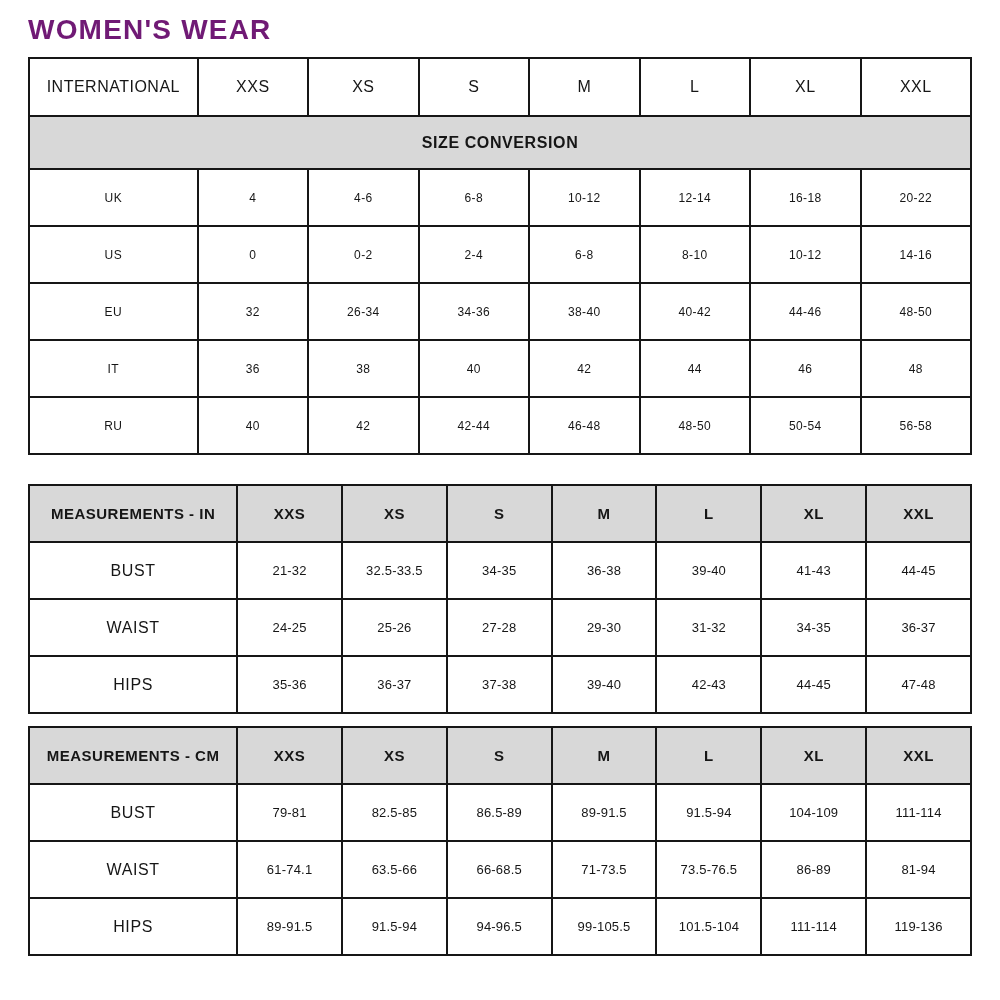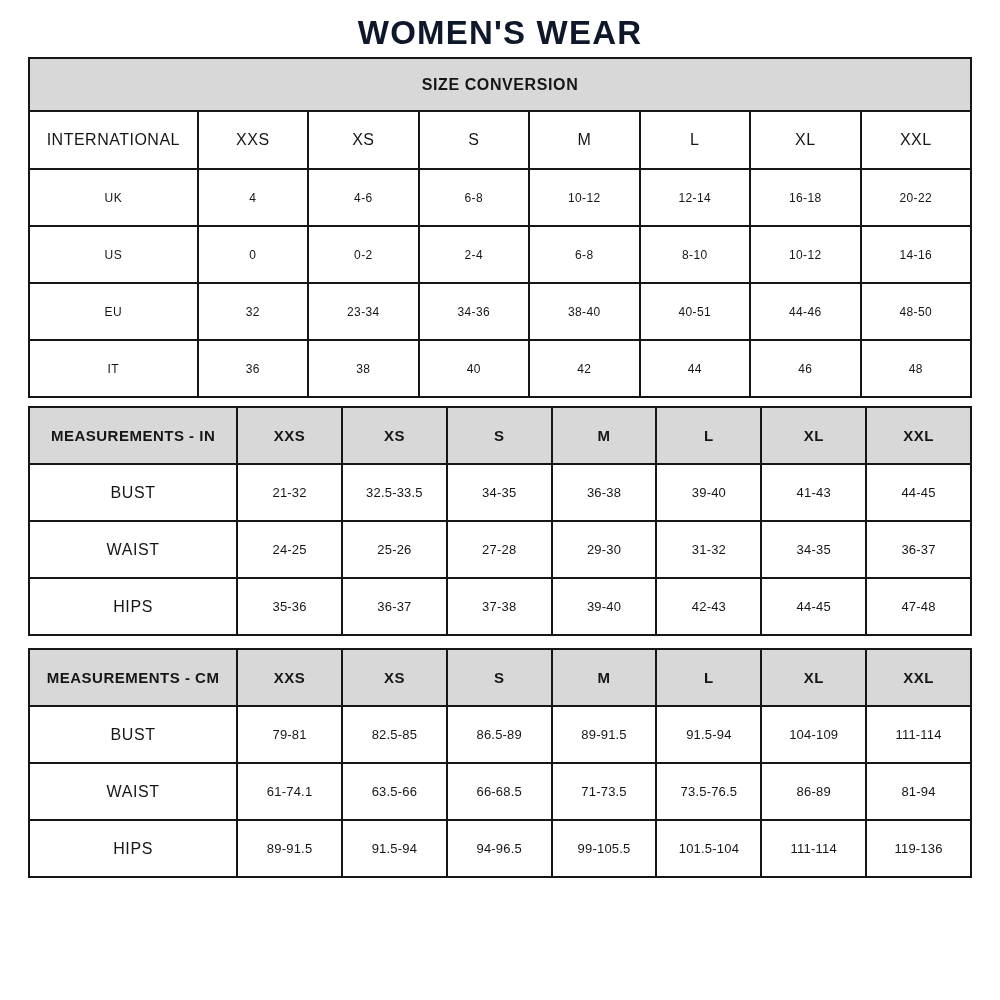--- a/index.html
+++ b/index.html
@@ -14,25 +14,24 @@
     height: 1000px;
     box-sizing: border-box;
     padding: 0 28px;
     background: #ffffff;
     overflow: hidden;
   }
   .page-title {
     margin: 0;
     padding-top: 14px;
     height: 43px;
-    text-align: center;
-    font-size: 33px;
+    font-size: 28px;
     font-weight: 700;
     letter-spacing: 1.2px;
-    color: #0f172a;
+    color: #701a75;
   }
   table {
     width: 100%;
     border-collapse: collapse;
     table-layout: fixed;
     border: 2px solid #161616;
     text-align: center;
   }
   td, th {
     border: 2px solid #161616;
@@ -53,21 +52,21 @@
   .t-conv thead th.col-head {
     height: 56px;
     background: #ffffff;
     font-size: 16px;
     font-weight: 500;
     letter-spacing: 0.5px;
   }
   .t-conv tbody td { height: 55px; font-size: 12px; letter-spacing: 0.4px; }
   .t-conv col.first { width: 17.9%; }
   
-  .t-meas { margin-top: 8px; }
+  .t-meas { margin-top: 29px; }
   .t-meas.cm { margin-top: 12px; }
   .t-meas thead th.col-head {
     height: 55px;
     background: #d8d8d8;
     font-size: 15px;
     font-weight: 700;
     letter-spacing: 0.5px;
   }
   .t-meas tbody td { height: 55px; }
   .t-meas td.row-label { font-size: 16px; letter-spacing: 0.6px; }
@@ -85,33 +84,33 @@
         <col class="first">
         <col>
         <col>
         <col>
         <col>
         <col>
         <col>
         <col>
       </colgroup>
       <thead>
-        <tr>
-          <th colspan="8" class="banner-cell">SIZE CONVERSION</th>
-        </tr>
         <tr>
           <th class="col-head">INTERNATIONAL</th>
           <th class="col-head">XXS</th>
           <th class="col-head">XS</th>
           <th class="col-head">S</th>
           <th class="col-head">M</th>
           <th class="col-head">L</th>
           <th class="col-head">XL</th>
           <th class="col-head">XXL</th>
         </tr>
+        <tr>
+          <th colspan="8" class="banner-cell">SIZE CONVERSION</th>
+        </tr>
       </thead>
       <tbody>
         <tr>
           <td class="row-label">UK</td>
           <td class="cell">4</td>
           <td class="cell">4-6</td>
           <td class="cell">6-8</td>
           <td class="cell">10-12</td>
           <td class="cell">12-14</td>
           <td class="cell">16-18</td>
@@ -123,37 +122,47 @@
           <td class="cell">0-2</td>
           <td class="cell">2-4</td>
           <td class="cell">6-8</td>
           <td class="cell">8-10</td>
           <td class="cell">10-12</td>
           <td class="cell">14-16</td>
         </tr>
         <tr>
           <td class="row-label">EU</td>
           <td class="cell">32</td>
-          <td class="cell">23-34</td>
+          <td class="cell">26-34</td>
           <td class="cell">34-36</td>
           <td class="cell">38-40</td>
-          <td class="cell">40-51</td>
+          <td class="cell">40-42</td>
           <td class="cell">44-46</td>
           <td class="cell">48-50</td>
         </tr>
         <tr>
           <td class="row-label">IT</td>
           <td class="cell">36</td>
           <td class="cell">38</td>
           <td class="cell">40</td>
           <td class="cell">42</td>
           <td class="cell">44</td>
           <td class="cell">46</td>
           <td class="cell">48</td>
         </tr>
+        <tr>
+          <td class="row-label">RU</td>
+          <td class="cell">40</td>
+          <td class="cell">42</td>
+          <td class="cell">42-44</td>
+          <td class="cell">46-48</td>
+          <td class="cell">48-50</td>
+          <td class="cell">50-54</td>
+          <td class="cell">56-58</td>
+        </tr>
       </tbody>
     </table>
 
   <table class="t-meas in">
       <colgroup>
         <col class="first">
         <col>
         <col>
         <col>
         <col>

